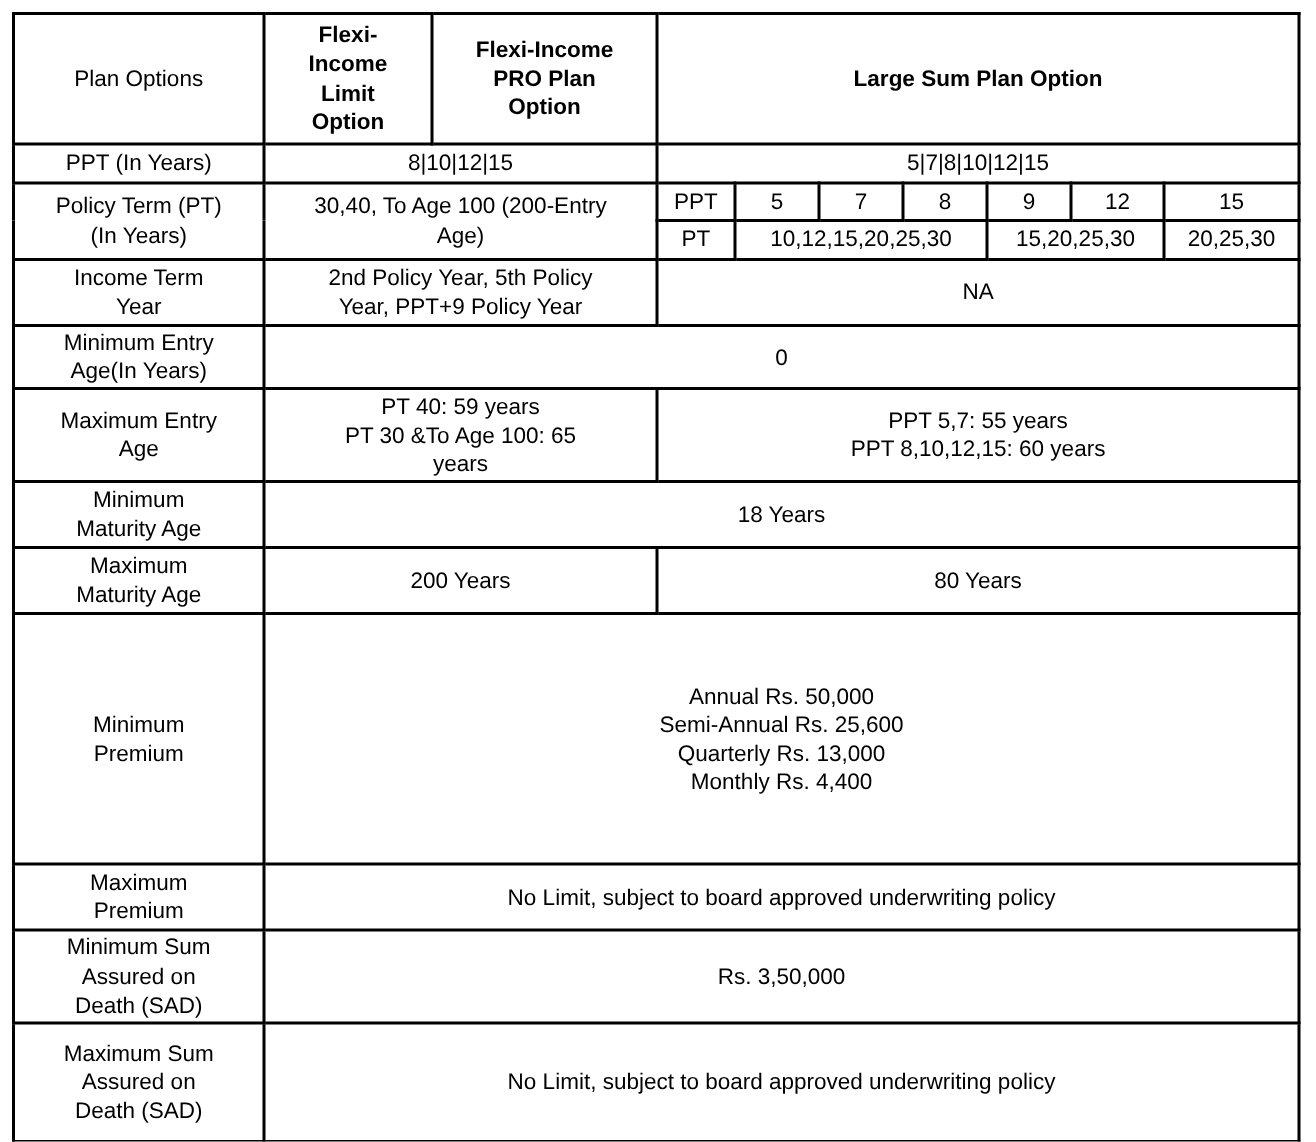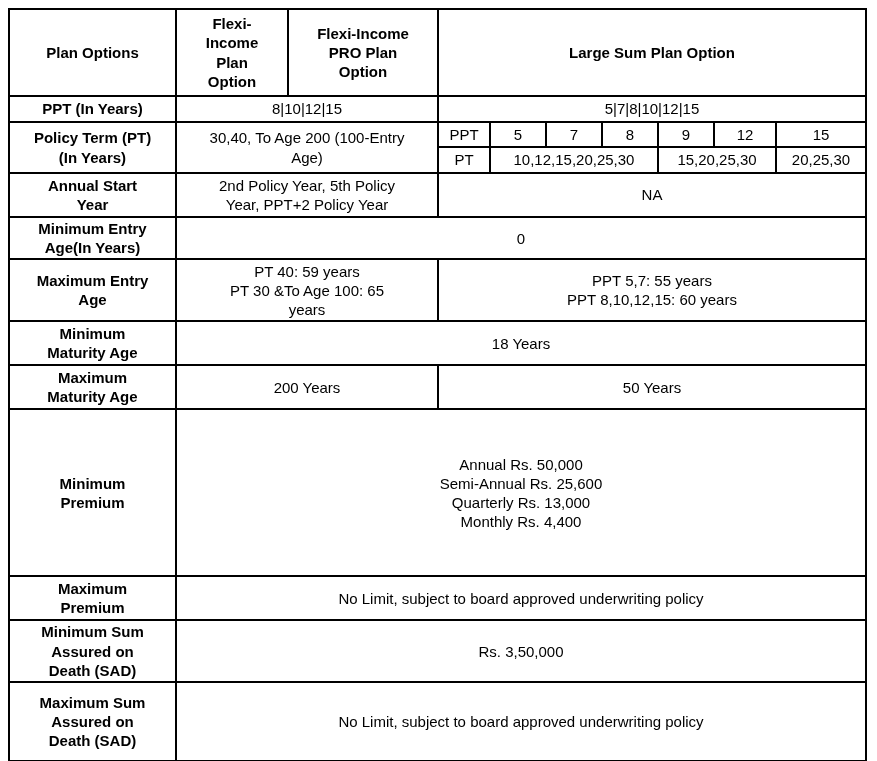--- a/index.html
+++ b/index.html
@@ -23,21 +23,21 @@
     line-height: 1.28;
     text-align: center;
     vertical-align: middle;
     padding: 1px 2px;
     white-space: pre-line;
     overflow: hidden;
     word-wrap: break-word;
   }
   td.lbl {
     text-align: left;
-    font-weight: bold;
+    font-weight: normal;
     padding-left: 4px;
     margin-top: 12px;
   }
   td.hdr {
     font-weight: bold;
   }
   td.valign-bottom {
     vertical-align: bottom;
     padding-bottom: 3px;
   }
@@ -71,60 +71,60 @@
     <col style="width:56px">
     <col style="width:62px">
     <col style="width:90px">
   </colgroup>
 
   <tbody>
       <tr class="r-header">
     <td class="lbl valign-bottom">Plan Options</td>
     <td class="hdr">Flexi-
 Income
-Plan
+Limit
 Option</td>
     <td class="hdr">Flexi-Income
 PRO Plan
 Option</td>
     <td class="hdr" colspan="7">Large Sum Plan Option</td>
   </tr>
 
   <tr class="r-ppt">
     <td class="lbl">PPT (In Years)</td>
     <td colspan="2">8|10|12|15</td>
     <td colspan="7">5|7|8|10|12|15</td>
   </tr>
 
   <tr class="r-pt-a">
     <td class="lbl" rowspan="2">Policy Term (PT)
 (In Years)</td>
-    <td colspan="2" rowspan="2">30,40, To Age 200 (100-Entry
+    <td colspan="2" rowspan="2">30,40, To Age 100 (200-Entry
 Age)</td>
     <td>PPT</td>
     <td>5</td>
     <td>7</td>
     <td>8</td>
     <td>9</td>
     <td>12</td>
     <td>15</td>
   </tr>
 
   <tr class="r-pt-b">
     <td>PT</td>
     <td colspan="3">10,12,15,20,25,30</td>
     <td colspan="2">15,20,25,30</td>
     <td>20,25,30</td>
   </tr>
 
   <tr class="r-income">
-    <td class="lbl">Annual Start
+    <td class="lbl">Income Term
 Year</td>
     <td colspan="2">2nd Policy Year, 5th Policy
-Year, PPT+2 Policy Year</td>
+Year, PPT+9 Policy Year</td>
     <td colspan="7">NA</td>
   </tr>
 
   <tr class="r-minentry">
     <td class="lbl">Minimum Entry
 Age(In Years)</td>
     <td colspan="9">0</td>
   </tr>
 
   <tr class="r-maxentry">
@@ -140,21 +140,21 @@
   <tr class="r-minmat">
     <td class="lbl">Minimum
 Maturity Age</td>
     <td colspan="9">18 Years</td>
   </tr>
 
   <tr class="r-maxmat">
     <td class="lbl">Maximum
 Maturity Age</td>
     <td colspan="2">200 Years</td>
-    <td colspan="7">50 Years</td>
+    <td colspan="7">80 Years</td>
   </tr>
 
   <tr class="r-minprem">
     <td class="lbl">Minimum
 Premium</td>
     <td colspan="9">Annual Rs. 50,000
 Semi-Annual Rs. 25,600
 Quarterly Rs. 13,000
 Monthly Rs. 4,400</td>
   </tr>

